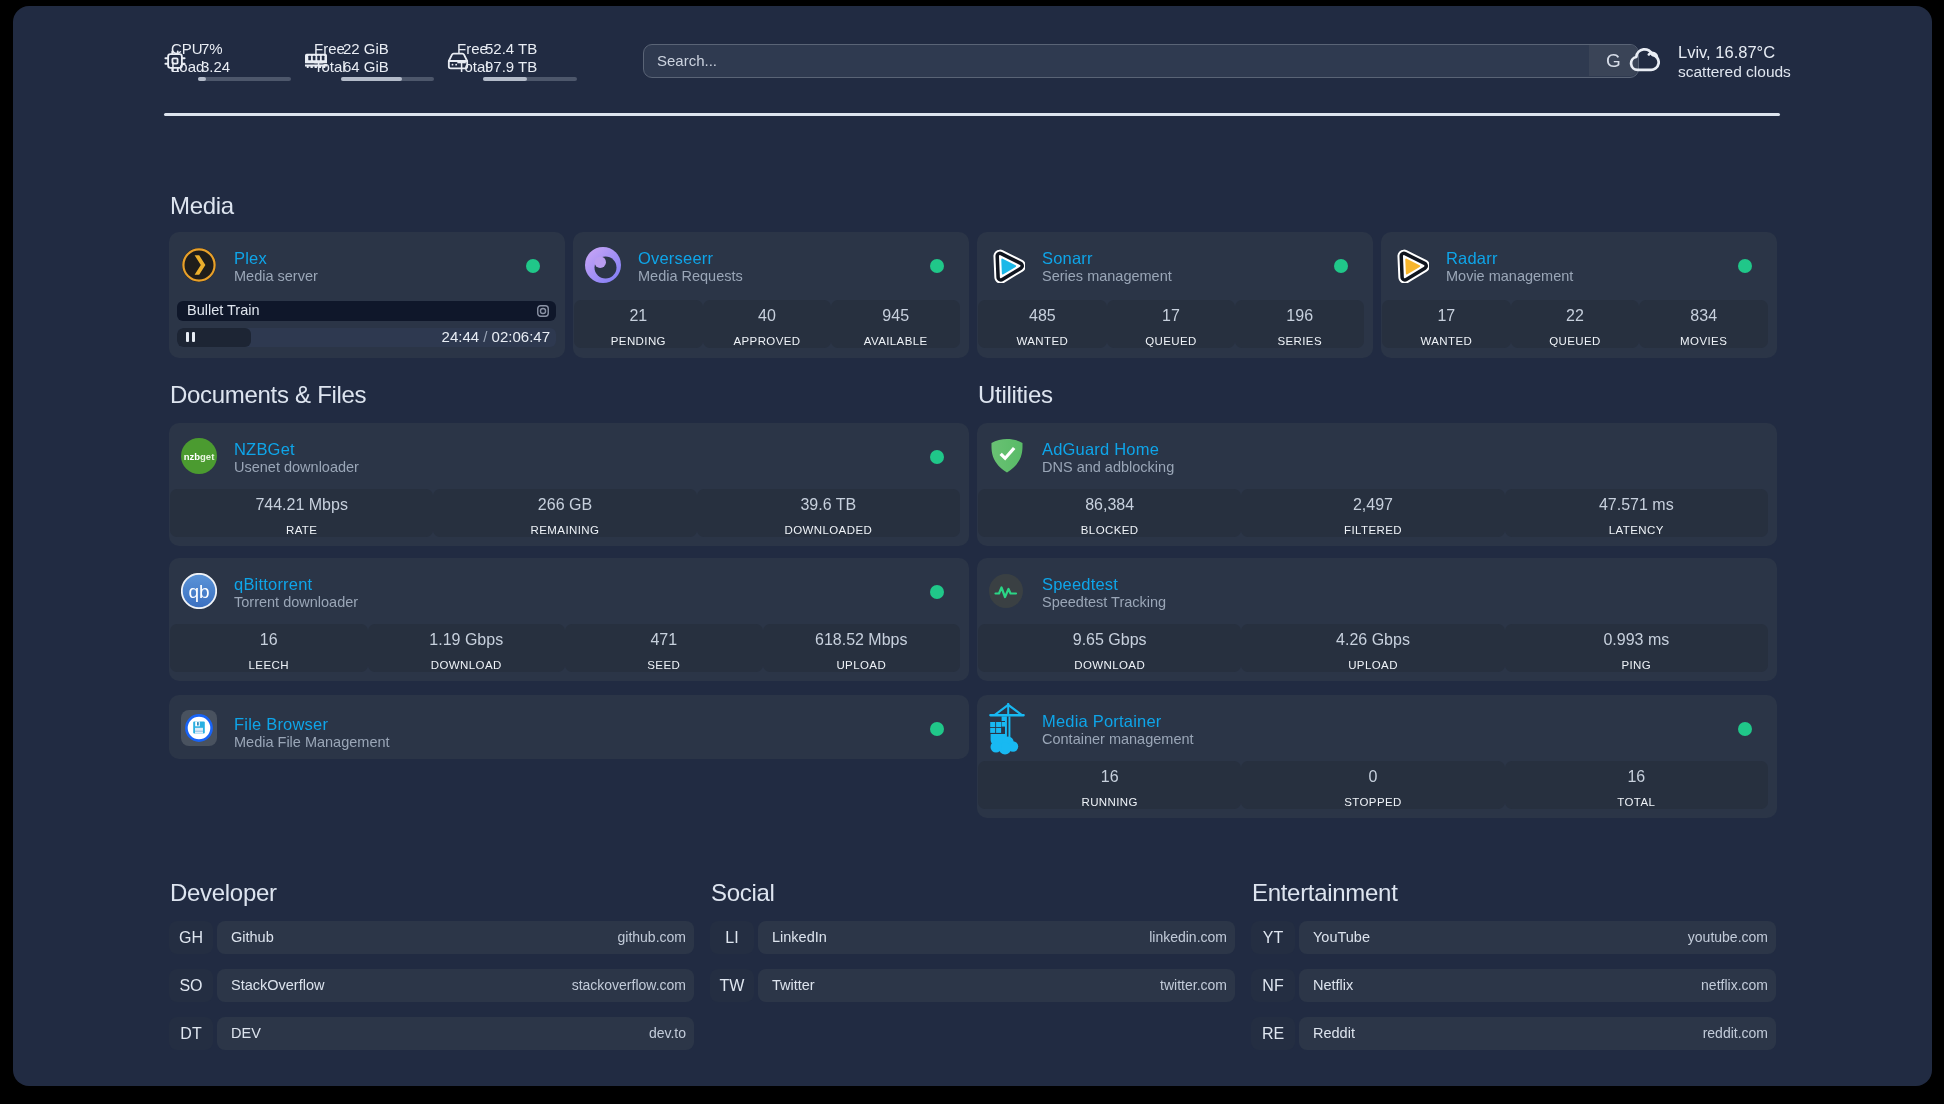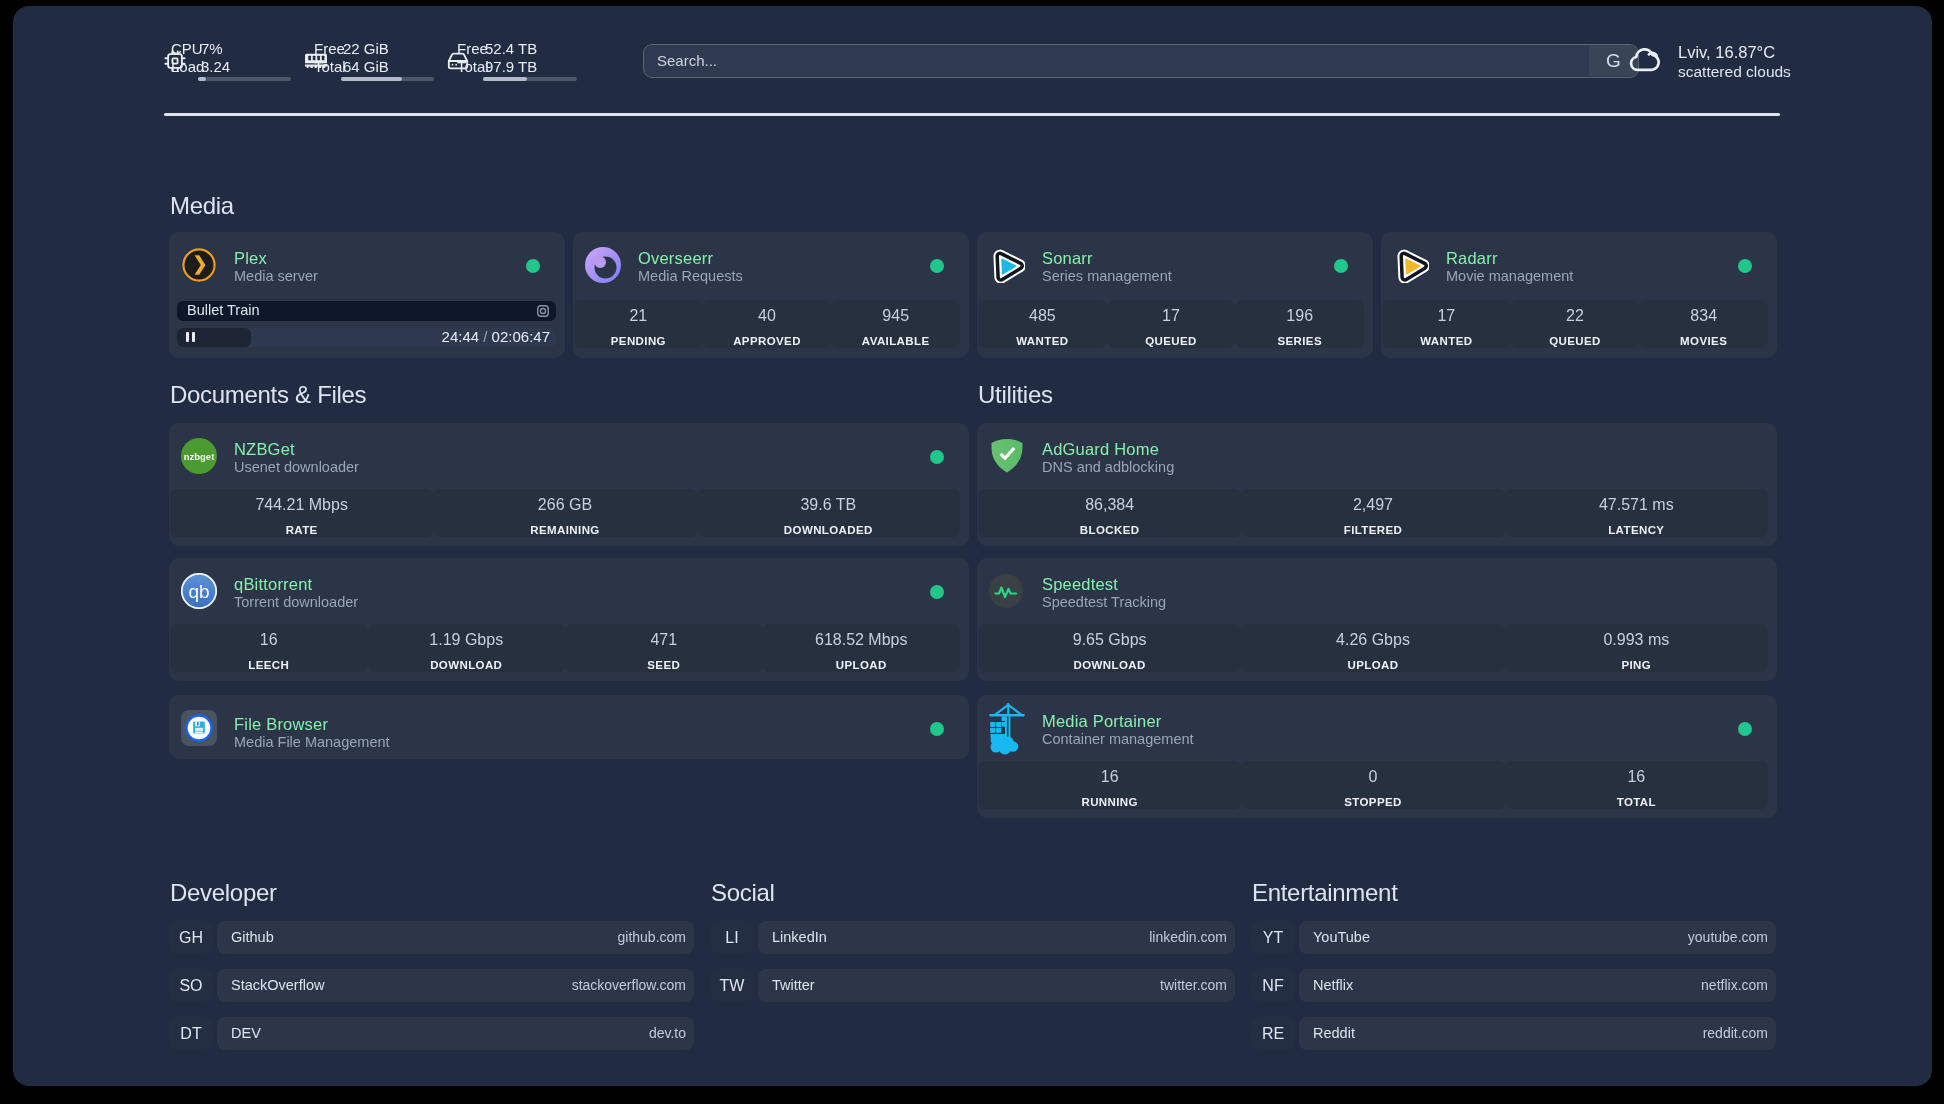--- a/index.html
+++ b/index.html
@@ -3,31 +3,31 @@
 <style>
 * { margin:0; padding:0; box-sizing:border-box; }
 html,body { width:1944px; height:1104px; background:#000; overflow:hidden;
   font-family:"Liberation Sans", sans-serif; }
 #win { position:absolute; left:13px; top:6px; width:1919px; height:1080px;
   background:#212b42; border-radius:16px; overflow:hidden; }
 .abs { position:absolute; }
 .card { position:absolute; background:#2b3547; border-radius:10px; }
 .icon36 { position:absolute; left:12px; top:15px; width:36px; height:36px; }
 .t1 { position:absolute; left:65px; top:16px; font-size:16.5px; line-height:20px;
-  color:#86efac; font-weight:500; letter-spacing:.2px; }
+  color:#0ea5e9; font-weight:500; letter-spacing:.2px; }
 .t2 { position:absolute; left:65px; top:36px; font-size:14.5px; line-height:17px;
   color:#9aa6b7; }
 .dot { position:absolute; width:14px; height:14px; border-radius:50%;
   background:#20c789; top:27px; right:25px; }
 .stats { position:absolute; left:1px; right:9px; display:flex; }
 .stat { flex:1; height:48px; background:#27303f; border-radius:7px;
   text-align:center; overflow:hidden; }
 .sv { font-size:16px; line-height:20px; margin-top:6px; color:#c7d0dd; }
 .sl { font-size:11.5px; line-height:15px; margin-top:8px; color:#eef2f7;
-  font-weight:bold; letter-spacing:.4px; }
+  font-weight:normal; letter-spacing:.4px; }
 .sect { position:absolute; font-size:24px; color:#dde4ef; font-weight:500;
   letter-spacing:-.3px; }
 .bmrow { position:absolute; height:33px; }
 .bmabbr { position:absolute; left:0; top:0; width:44px; height:33px;
   background:#242e42; border-radius:8px; color:#dfe6f0; font-size:16px;
   font-weight:500; text-align:center; line-height:33px; }
 .bmbar { position:absolute; left:48px; right:0; top:0; height:33px;
   background:#2c3648; border-radius:8px; }
 .bmname { position:absolute; left:14px; top:0; line-height:33px; font-size:14.5px;
   color:#dce3ed; }

